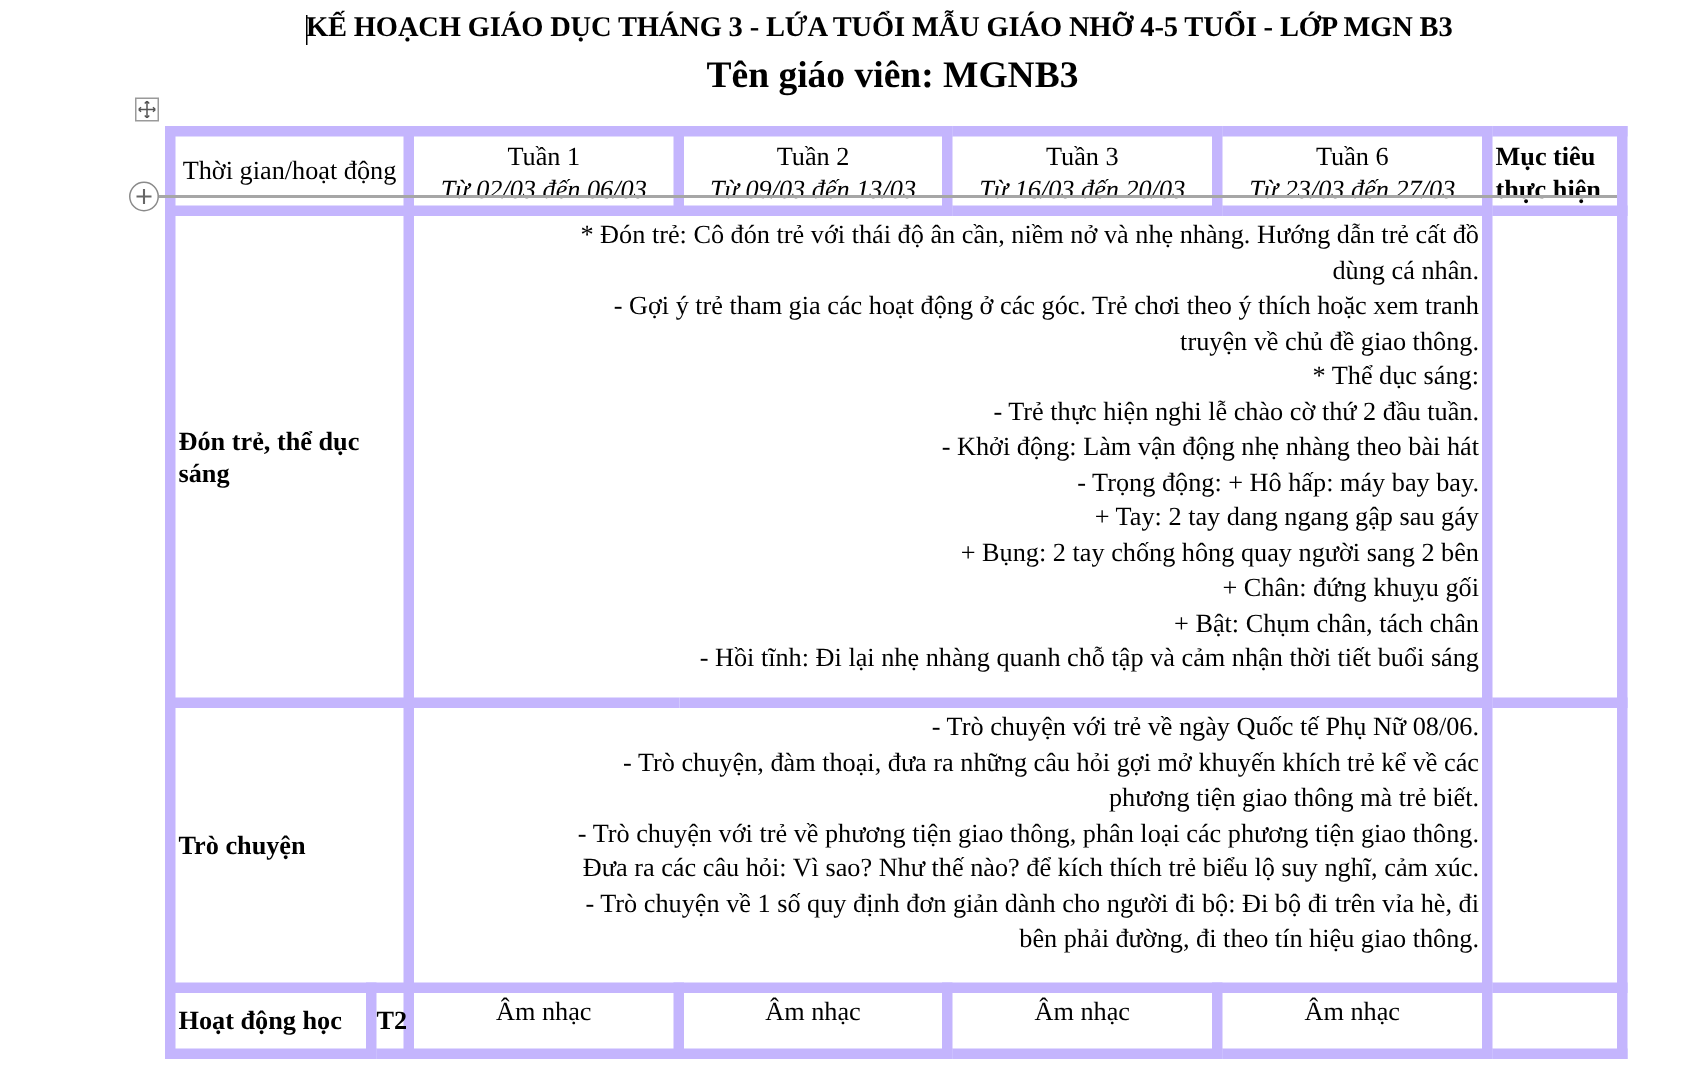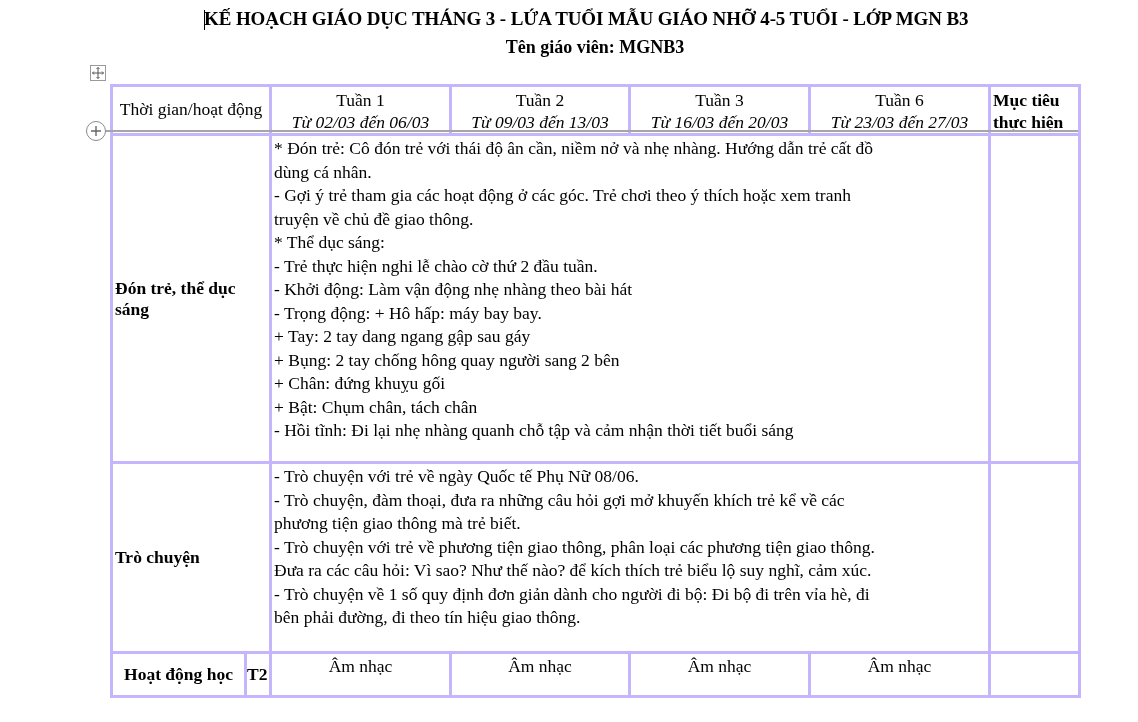--- a/index.html
+++ b/index.html
@@ -31,21 +31,21 @@
       width: 1px;
       height: 20px;
       background: #000;
     }
     .subtitle {
       position: absolute;
       left: 0;
       width: 1138px;
       top: 37px;
       text-align: center;
-      font-size: 18px;
+      font-size: 25px;
       font-weight: bold;
       padding-left: 52px;
       box-sizing: border-box;
     }
     .move-handle {
       position: absolute;
       left: 90px;
       top: 65px;
       width: 16px;
       height: 16px;
@@ -83,21 +83,21 @@
     table.plan {
       position: absolute;
       left: 110px;
       top: 84px;
       width: 968px;
       border-collapse: collapse;
       table-layout: fixed;
       font-size: 17.5px;
     }
     table.plan td {
-      border: 3px solid #c4b5fd;
+      border: 7px solid #c4b5fd;
       padding: 0 2px;
       vertical-align: top;
       line-height: 23.5px;
     }
     .h-activity {
       text-align: center;
       vertical-align: middle !important;
       font-size: 17.5px;
       white-space: nowrap;
       padding: 0 1px !important;
@@ -123,29 +123,29 @@
       line-height: 22px !important;
       padding-top: 2px !important;
     }
     .row-label {
       font-weight: bold;
       vertical-align: middle !important;
       line-height: 21px !important;
     }
     .content-cell {
       padding: 1px 2px 0 2px !important;
+      text-align: right;
     }
     .content-line {
       display: block;
     }
     .last-label {
       font-weight: bold;
       vertical-align: middle !important;
       white-space: nowrap;
-      text-align: center;
     }
     .day-cell {
       font-weight: bold;
       vertical-align: middle !important;
       text-align: left;
       padding: 0 !important;
     }
     .subject-cell {
       font-weight: normal;
       text-align: center;

